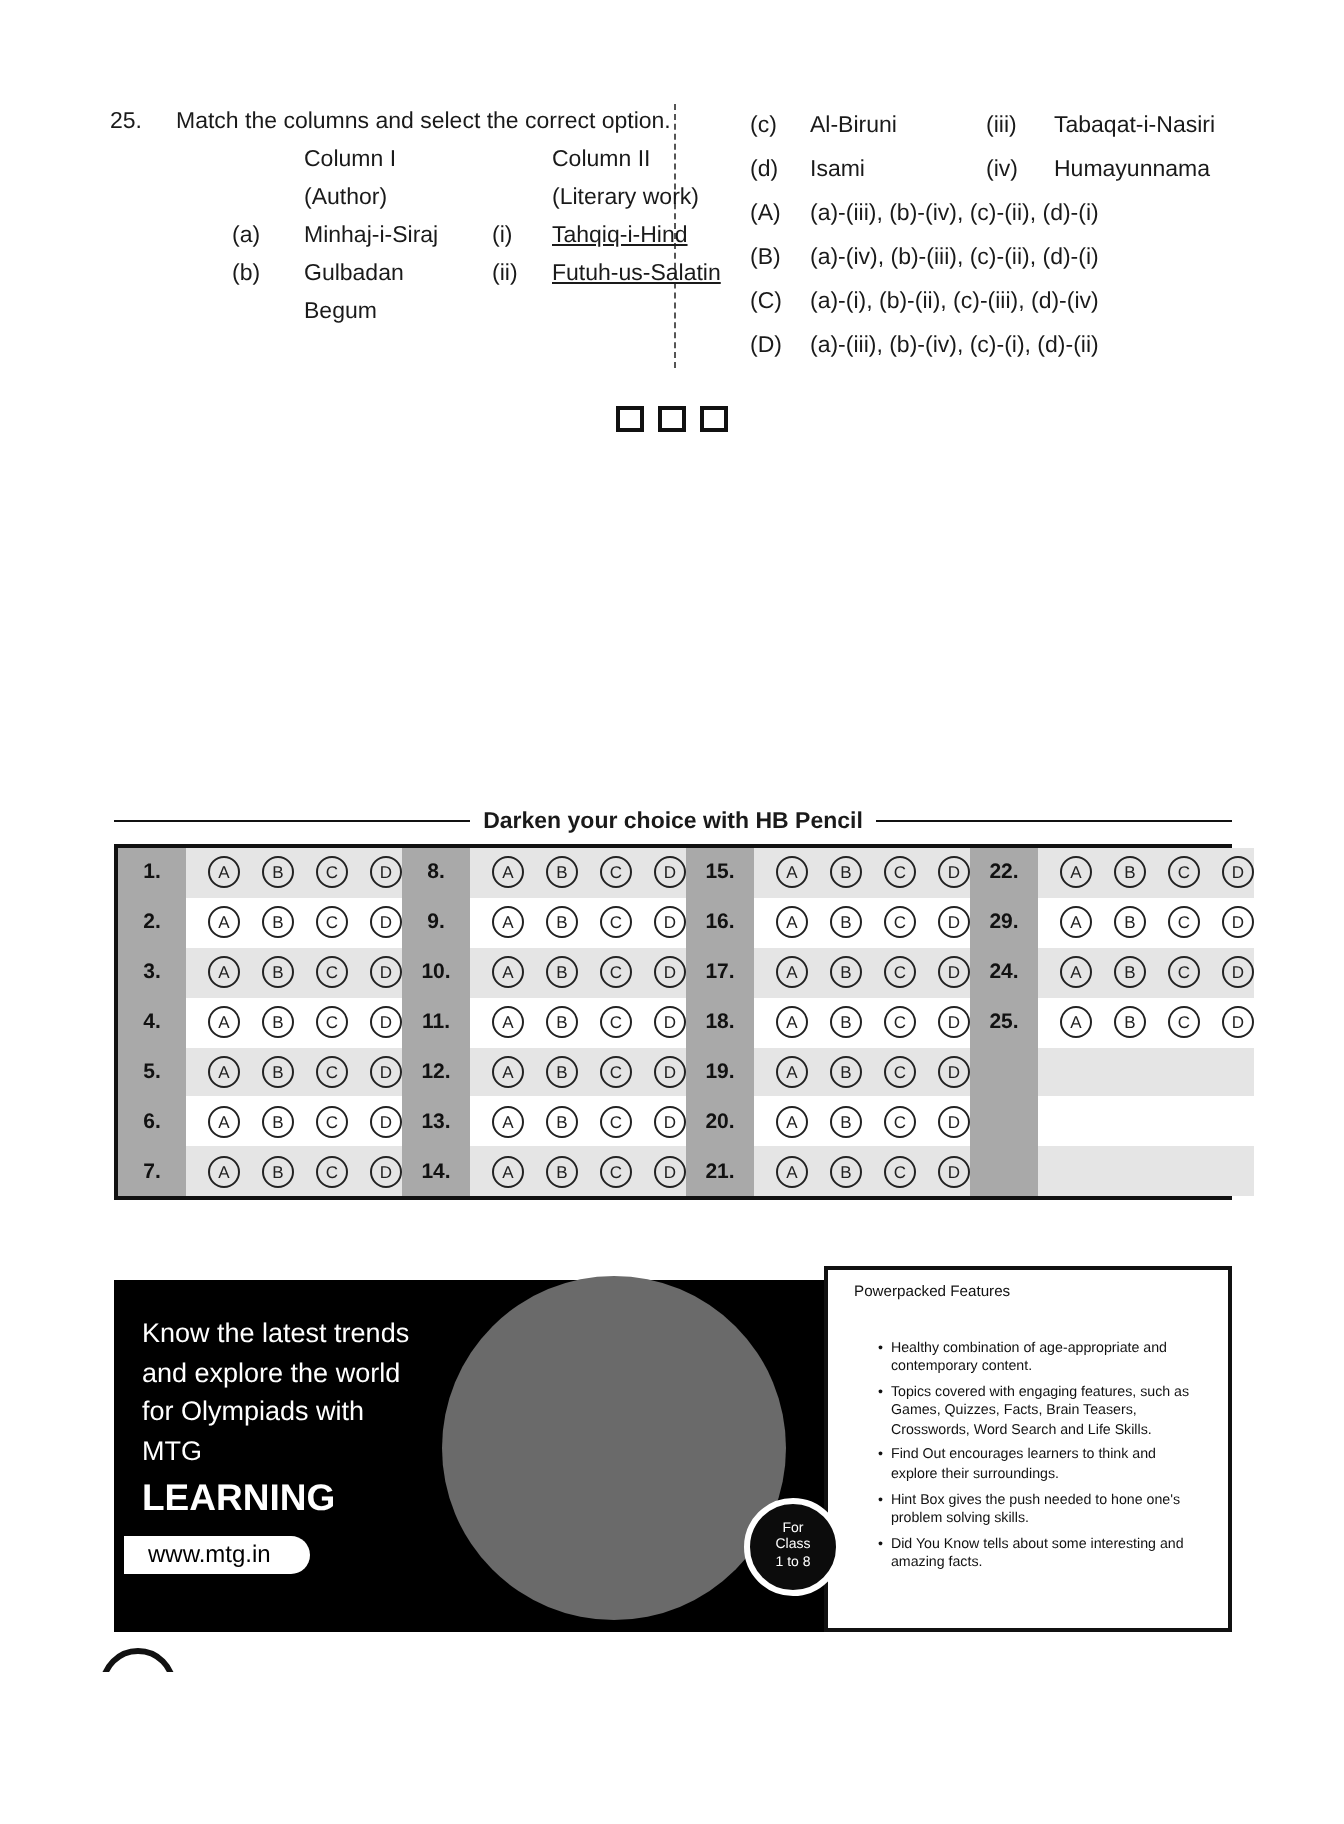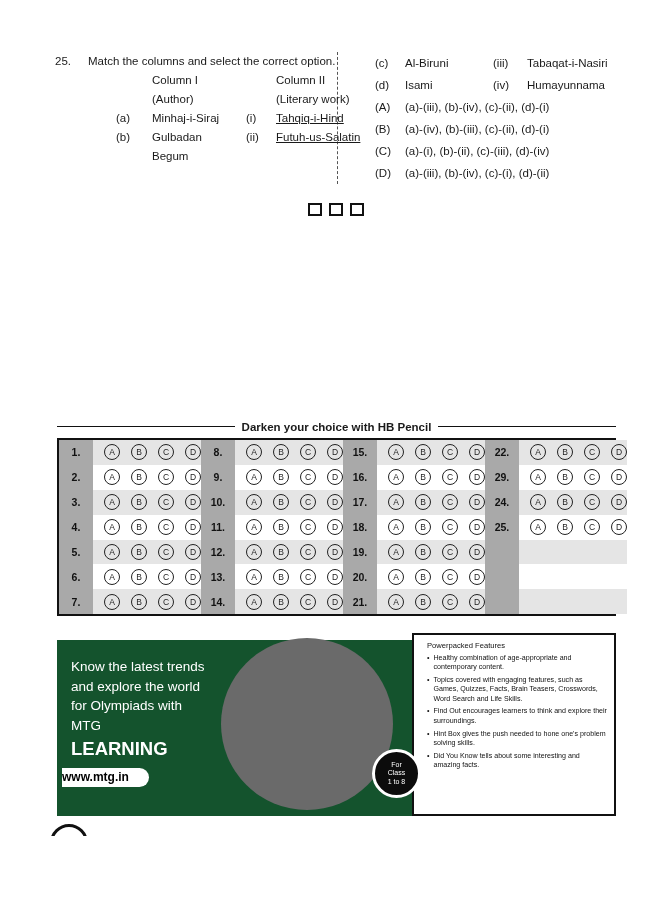--- a/index.html
+++ b/index.html
@@ -20,43 +20,43 @@
   .pairs{display:grid;grid-template-columns:30px 88px 34px auto;line-height:22px;}
   .pairs .work{white-space:nowrap;}
   .opts{display:grid;grid-template-columns:30px auto;line-height:22px;}
   .opts .opt-text{white-space:nowrap;}
 
   
   .end-markers{position:absolute;left:55px;top:203px;width:561px;display:flex;justify-content:center;gap:7px;}
   .sq{width:10px;height:9px;border:2.5px solid #111;background:#fff;}
 
   
-  .omr{position:absolute;left:57px;top:419px;width:559px;}
+  .omr{position:absolute;left:57px;top:403px;width:559px;}
   .omr-titlebar{display:flex;align-items:center;gap:7px;height:15px;margin-bottom:4px;}
   .omr-titlebar .rule{flex:1;border-top:1.6px solid #111;height:0;}
   .omr-title{font-weight:bold;font-size:11.5px;white-space:nowrap;}
   .omr-table{display:grid;grid-template-columns:repeat(4,1fr);border:2.5px solid #111;background:#fff;}
   .omr-group{display:grid;grid-template-columns:34px 1fr;grid-auto-rows:24.9px;}
   .omr-num{background:#a9a9a9;font-weight:bold;font-size:10.5px;display:flex;align-items:center;justify-content:center;color:#111;}
   .omr-cell{display:flex;align-items:center;gap:11px;padding-left:11px;}
   .omr-cell.odd{background:#e5e5e5;}
   .omr-cell.even{background:#ffffff;}
   .bubble{width:14px;height:14px;border:1.4px solid #222;border-radius:50%;
           display:flex;align-items:center;justify-content:center;
           font-size:8.5px;color:#222;flex:0 0 auto;box-sizing:content-box;background:transparent;}
 
   
   .ad{position:absolute;left:57px;top:633px;width:559px;height:183px;}
-  .ad-black{position:absolute;left:0;top:7px;width:355px;height:176px;background:#14532d;color:#fff;}
+  .ad-black{position:absolute;left:0;top:7px;width:355px;height:176px;background:#000000;color:#fff;}
   .ad-copy{position:absolute;left:14px;top:17px;}
   .headline div{font-size:13.5px;line-height:19.5px;}
   .brand div{font-size:18.5px;font-weight:bold;line-height:22px;}
   .brand{margin-top:3px;}
-  .url-pill{display:inline-block;background:#fff;color:#000;font-weight:bold;font-size:12px;
-            padding:2px 20px 3px 0;border-radius:0 11px 11px 0;margin:8px 0 0 -9px;}
+  .url-pill{display:inline-block;background:#fff;color:#000;font-weight:normal;font-size:12px;
+            padding:2px 20px 3px 12px;border-radius:0 11px 11px 0;margin:8px 0 0 -9px;}
   .ad-circle{position:absolute;left:164px;top:-2px;width:172px;height:172px;border-radius:50%;background:#6a6a6a;}
   .book{position:absolute;left:198px;top:16px;width:106px;height:144px;border-radius:2px;
         background:linear-gradient(#222 0%,#555 30%,#8a8a8a 55%,#c2c2c2 78%,#dedede 100%);
         box-shadow:0 3px 0 rgba(0,0,0,.35);}
   .stars{position:absolute;left:10px;top:6px;width:2px;height:2px;background:#fff;border-radius:50%;
          box-shadow:70px 2px 0 #fff,40px 14px 0 #fff,84px 26px 0 #fff,12px 34px 0 #fff,78px 52px 0 #ff f,66px 64px 0 #fff,8px 60px 0 #fff;}
   .cover-mtg{position:absolute;left:8px;top:8px;background:#e8e8e8;color:#222;font-weight:bold;font-style:italic;
              font-size:5.5px;padding:1px 4px;border-radius:2px;}
   .cover-class{position:absolute;right:7px;top:5px;width:14px;background:#f2f2f2;color:#111;text-align:center;
                border-radius:1px;padding:1px 1px 1px;}
@@ -79,22 +79,22 @@
   .bld.b4{width:10px;height:16px;}
   .bld.b5{width:6px;height:9px;background:#b0b0b0;}
   .open-book{position:absolute;left:50%;bottom:6px;transform:translateX(-50%);width:88px;height:21px;
              background:#f5f5f5;border-radius:48% 48% 5px 5px / 95% 95% 5px 5px;}
   .open-book:after{content:"";position:absolute;left:50%;top:2px;width:2px;height:15px;background:#bdbdbd;transform:translateX(-50%);}
   .for-class{position:absolute;left:315px;top:116px;width:43px;height:43px;border-radius:50%;background:#0c0c0c;
              border:3px solid #fff;color:#fff;display:flex;flex-direction:column;align-items:center;justify-content:center;
              font-size:7px;line-height:8.5px;z-index:6;}
   .ad-features{position:absolute;left:355px;top:0;width:204px;height:183px;box-sizing:border-box;border:2px solid #111;
                background:#fff;padding:5px 6px 4px 13px;}
-  .features-title{font-size:7.6px;margin:1px 0 4px;color:#111;}
-  .features-list{margin:0;padding:0;list-style:none;}
+  .features-title{font-size:7.6px;margin:1px 0 20px;color:#111;}
+  .features-list{margin:12px;padding:0;list-style:none;}
   .features-list li{display:flex;gap:4px;font-size:7.1px;line-height:1.33;margin-bottom:3.2px;color:#111;}
   .features-list li:before{content:"\2022";flex:0 0 auto;}
 
   
   .page-circle{position:absolute;left:50px;top:824px;width:32px;height:32px;border:3px solid #111;border-radius:50%;
                background:#fff;display:flex;align-items:center;justify-content:center;
                font-size:13.5px;font-weight:bold;box-shadow:-2px 3px 0 rgba(0,0,0,.12);}
   .footer-brand{position:absolute;right:59px;top:845px;display:flex;align-items:center;gap:6px;}
   .mtg-chip{background:#0a0a0a;color:#fff;font-weight:bold;font-style:italic;font-size:11px;
             padding:1px 6px 2px;border-radius:2px;letter-spacing:.5px;}

